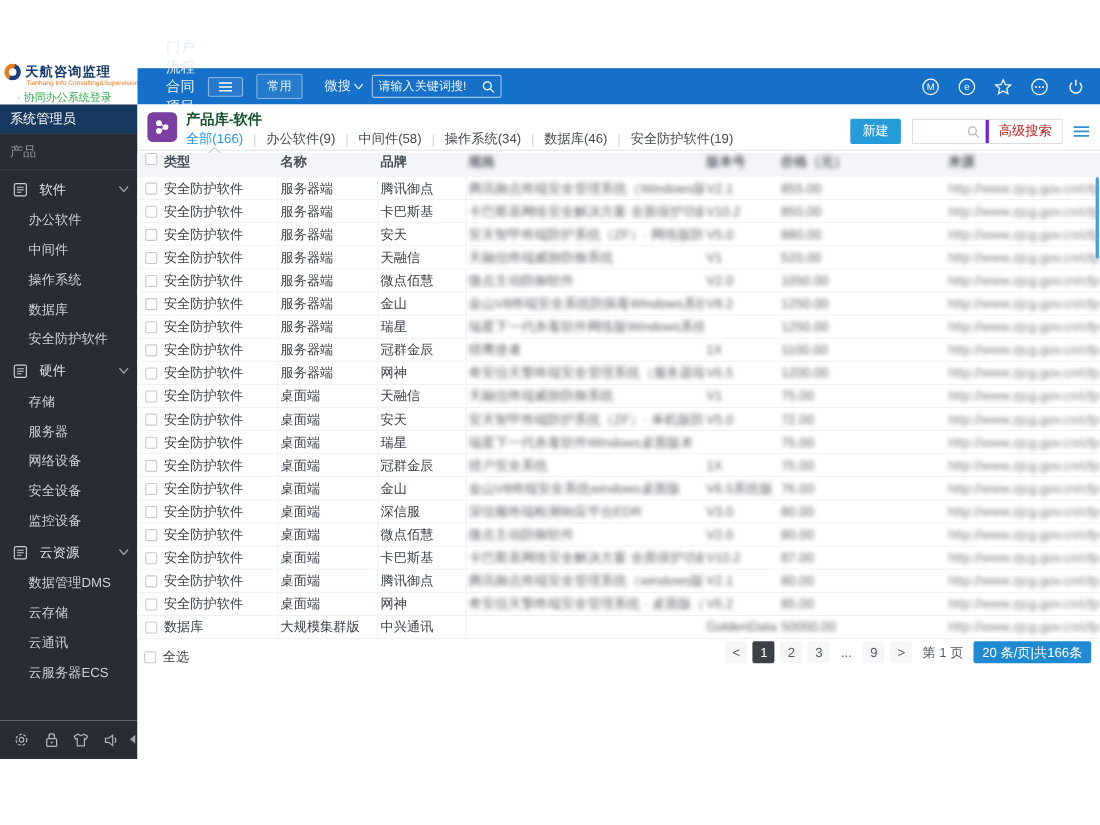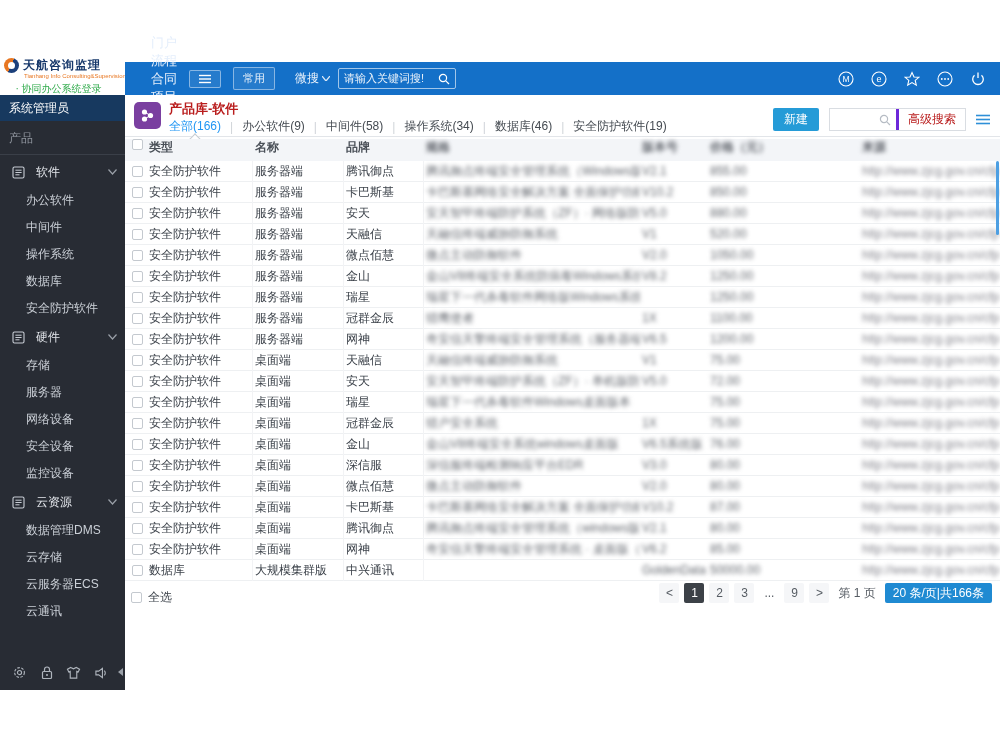--- a/index.html
+++ b/index.html
@@ -36,21 +36,21 @@
   .side-group .glabel { margin-left:11px; flex:1; }
   .side-item { height:27px; line-height:27px; padding-left:26px; font-size:12px; color:#ccd1d8; cursor:pointer; white-space:nowrap; }
   #side-foot { position:absolute; left:0; top:655px; width:125px; height:35px; background:#282c34; display:flex; align-items:center; justify-content:space-around; padding:0 10px 0 6px; }
   #side-foot span { display:flex; cursor:pointer; }
   #side-collapse { position:absolute; left:118px; top:668px; width:0; height:0; border-top:4px solid transparent; border-bottom:4px solid transparent; border-right:5px solid #9aa0a8; }
 
   
   #main { position:absolute; left:125px; top:95px; width:875px; height:595px; background:#fff; }
   #main-header { position:relative; height:42px; border-bottom:1px solid #e2e5e9; }
   #module-icon { position:absolute; left:9px; top:7px; width:27px; height:27px; background:#7a3fa0; border-radius:5px; display:flex; align-items:center; justify-content:center; }
-  #page-title { position:absolute; left:44px; top:5px; font-size:13px; font-weight:bold; color:#b91c1c; }
+  #page-title { position:absolute; left:44px; top:5px; font-size:13px; font-weight:bold; color:#14532d; }
   #tabs { position:absolute; left:44px; top:23px; display:flex; align-items:center; font-size:12px; }
   .tab { color:#454b52; cursor:pointer; position:relative; }
   .tab.active { color:#2196f3; }
   .tab.active::after { content:""; position:absolute; left:50%; bottom:-8px; margin-left:-4px; width:7px; height:7px; background:#fff; border-left:1px solid #c6cbd1; border-top:1px solid #c6cbd1; transform:rotate(45deg); }
   .tab-sep { color:#d0d4d9; margin:0 9px; }
   #toolbar { position:absolute; right:10px; top:13px; display:flex; align-items:center; }
   #btn-new { background:#259bd7; color:#fff; font-size:12px; padding:3px 11px; border:none; border-radius:2px; cursor:pointer; }
   #search-group { display:flex; align-items:center; border:1px solid #d9dde2; height:23px; margin-left:10px; background:#fff; }
   #mini-search { width:66px; display:flex; justify-content:flex-end; padding-right:5px; }
   #btn-adv { font-size:12px; color:#b91c1c; padding:0 9px; line-height:21px; border-left:3px solid #6d28d9; cursor:pointer; background:#fff; border-top:none; border-bottom:none; border-right:none; }
@@ -218,22 +218,22 @@
           </span>
           <span class="glabel">云资源</span>
           <span style="display: flex;">
             <svg width="9" height="6" viewBox="0 0 9 6">
               <path d="M0.5,0.5 L4.5,5 L8.5,0.5" fill="none" stroke="#9aa0a8" stroke-width="1.2"></path>
             </svg>
           </span>
         </div>
         <div class="side-item">数据管理DMS</div>
         <div class="side-item">云存储</div>
+        <div class="side-item">云通讯</div>
         <div class="side-item">云服务器ECS</div>
-        <div class="side-item">云通讯</div>
       </div>
   </div>
   <div id="side-foot">
       <span>
         <svg width="15" height="15" viewBox="0 0 16 16">
           <circle cx="8" cy="8" r="2.2" fill="none" stroke="#aeb4bc" stroke-width="1.2"></circle>
           <circle cx="8" cy="8" r="5.2" fill="none" stroke="#aeb4bc" stroke-width="1.2" stroke-dasharray="2.7 1.6"></circle>
         </svg>
       </span>
       <span>

